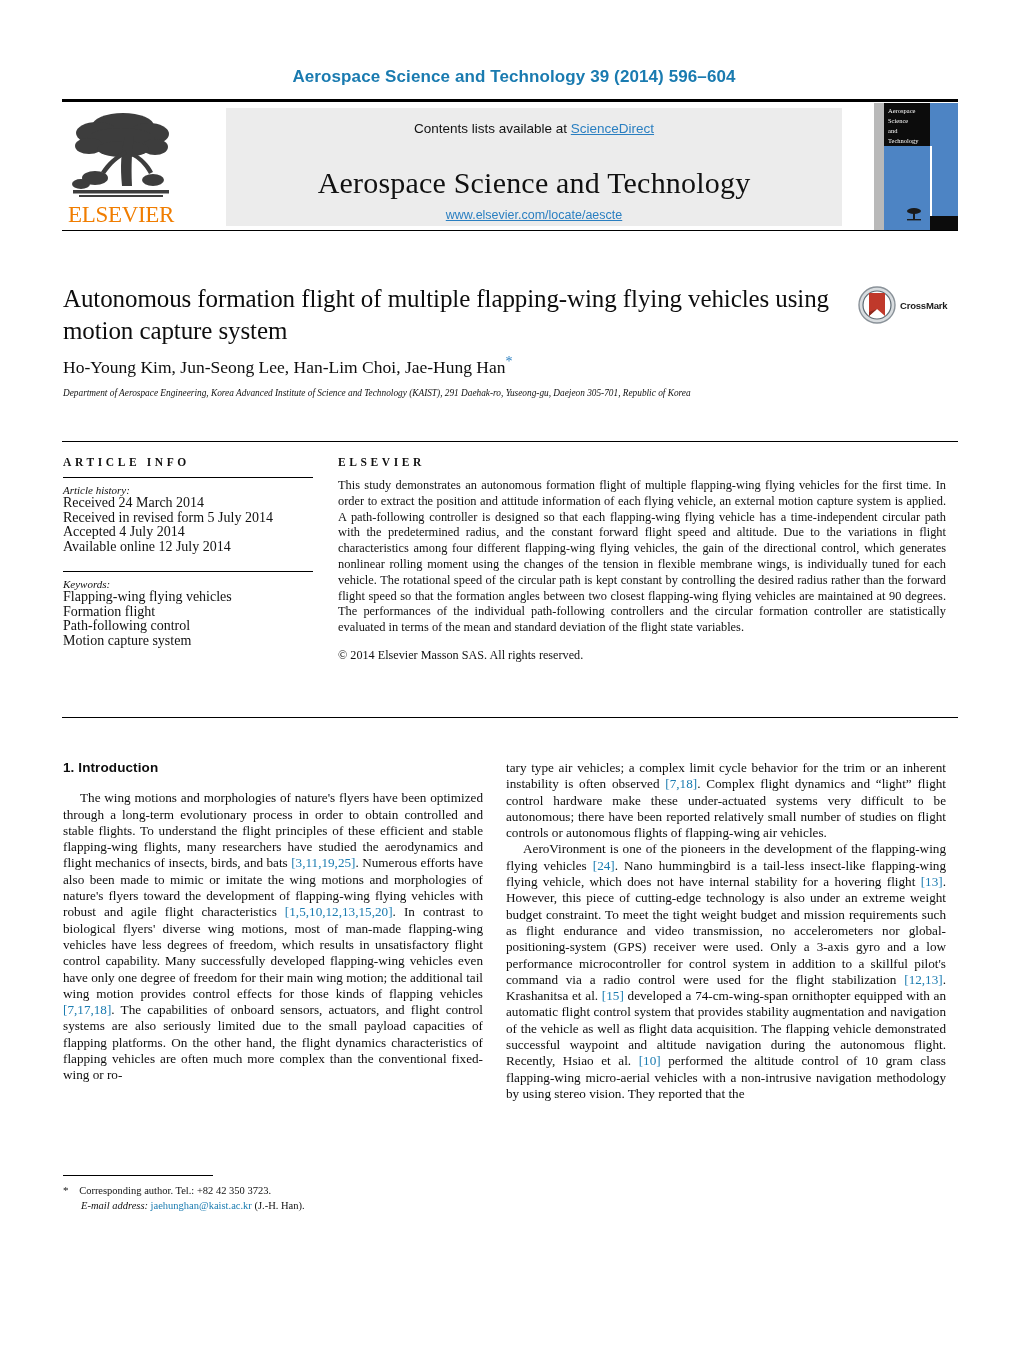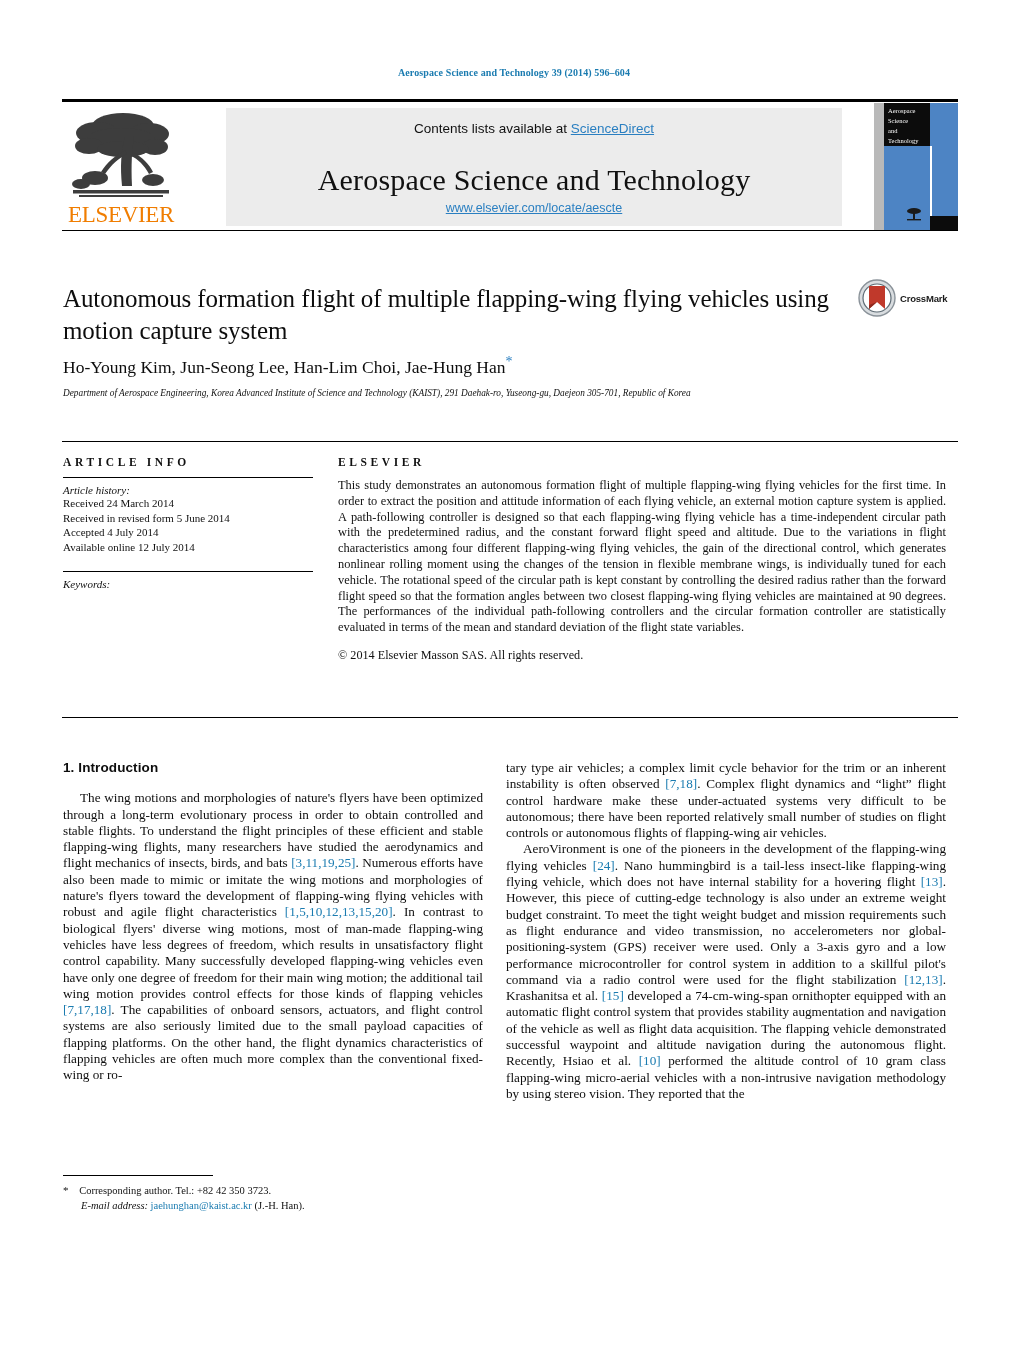--- a/index.html
+++ b/index.html
@@ -13,22 +13,22 @@
     color: #000000;
     position: relative;
     overflow: hidden;
   }
   .page { width: 1020px; height: 1351px; position: relative; }
 
   
   .running-head {
     text-align: center;
     color: #1a7bb0;
-    font-size: 10px;
-    font-family: Liberation Serif, serif;
+    font-size: 17px;
+    font-family: Liberation Sans, sans-serif;
     font-weight: bold;
     letter-spacing: .1px;
     position: absolute;
     top: 67px; left: 8px; right: 0;
   }
 
   
   .jheader {
     position: absolute;
     top: 99px; left: 62px;
@@ -58,21 +58,21 @@
     margin-top: 1px;
     white-space: nowrap;
   }
   .jbanner {
     position: absolute;
     left: 164px; top: 9px;
     width: 616px; height: 118px;
     background: #ececec;
     display: flex; flex-direction: column;
     align-items: center; justify-content: space-between;
-    padding: 13px 0 11px 0;
+    padding: 13px 0 4px 0;
   }
   .contents-line { font-size: 13.5px; color: #111; font-family: "Liberation Sans", sans-serif; }
   .contents-line .sd { color: #2a7fc1; }
   .journal-title {
     font-size: 30px;
     font-family: "Liberation Serif", serif;
     color: #111;
     letter-spacing: .2px;
     margin-top: 22px;
   }
@@ -100,21 +100,21 @@
   h1.title {
     font-family: "Liberation Serif", serif;
     font-weight: normal;
     font-size: 25px;
     line-height: 32px;
     margin: 0;
     color: #0d0d0d;
     letter-spacing: -0.1px;
   }
   .crossmark {
-    position: absolute; left: 858px; top: 277px;
+    position: absolute; left: 858px; top: 284px;
     width: 96px; height: 42px;
     display: flex; align-items: center; gap: 4px;
   }
   .cm-word {
     font-family: "Liberation Sans", sans-serif;
     font-size: 9.5px; font-weight: bold; color: #1a1a1a; letter-spacing: -.2px;
   }
   .authors {
     position: absolute; left: 63px; top: 354px;
     font-size: 17.5px;
@@ -146,21 +146,21 @@
     font-size: 11.5px;
     letter-spacing: 3.6px;
     color: #111;
     margin-bottom: 9px;
   }
   .info-rule { border-top: 1px solid #000; margin: 9px 0 6px 0; }
   .info-label {
     font-style: italic; font-size: 11px; color: #111;
     font-family: "Liberation Serif", serif;
   }
-  .info-list { font-size: 11px; line-height: 14.5px; color: #111; }
+  .info-list { font-size: 14px; line-height: 14.5px; color: #111; }
   .info-list div { white-space: nowrap; }
 
   .abstract-body {
     font-size: 12.4px;
     line-height: 15.8px;
     text-align: justify;
     color: #111;
     font-family: "Liberation Serif", serif;
     margin-top: 10px;
   }
@@ -297,26 +297,32 @@
   <div class="affil">Department of Aerospace Engineering, Korea Advanced Institute of Science and Technology (KAIST), 291 Daehak-ro, Yuseong-gu, Daejeon 305-701, Republic of Korea</div>
 
   <div class="band-rule-top"></div>
 
   <div class="col-info">
     <div class="sec-head">ARTICLE INFO</div>
     <div class="info-rule"></div>
     <div class="info-label">Article history:</div>
     <div class="info-list">
       <div>Received 24 March 2014</div>
-      <div>Received in revised form 5 June 2014</div>
+      <div>Received in revised form 5 July 2014</div>
       <div>Accepted 4 July 2014</div>
       <div>Available online 12 July 2014</div>
     </div>
     <div class="info-rule" style="margin-top:17px"></div>
     <div class="info-label">Keywords:</div>
+    <div class="info-list">
+      <div>Flapping-wing flying vehicles</div>
+      <div>Formation flight</div>
+      <div>Path-following control</div>
+      <div>Motion capture system</div>
+    </div>
   </div>
 
   <div class="col-abs">
     <div class="sec-head">ELSEVIER</div>
     <div class="abstract-body">This study demonstrates an autonomous formation flight of multiple flapping-wing flying vehicles for the first time. In order to extract the position and attitude information of each flying vehicle, an external motion capture system is applied. A path-following controller is designed so that each flapping-wing flying vehicle has a time-independent circular path with the predetermined radius, and the constant forward flight speed and altitude. Due to the variations in flight characteristics among four different flapping-wing flying vehicles, the gain of the directional control, which generates nonlinear rolling moment using the changes of the tension in flexible membrane wings, is individually tuned for each vehicle. The rotational speed of the circular path is kept constant by controlling the desired radius rather than the forward flight speed so that the formation angles between two closest flapping-wing flying vehicles are maintained at 90 degrees. The performances of the individual path-following controllers and the circular formation controller are statistically evaluated in terms of the mean and standard deviation of the flight state variables.</div>
     <div class="copyright">© 2014 Elsevier Masson SAS. All rights reserved.</div>
   </div>
 
   <div class="band-rule-bot"></div>
 

